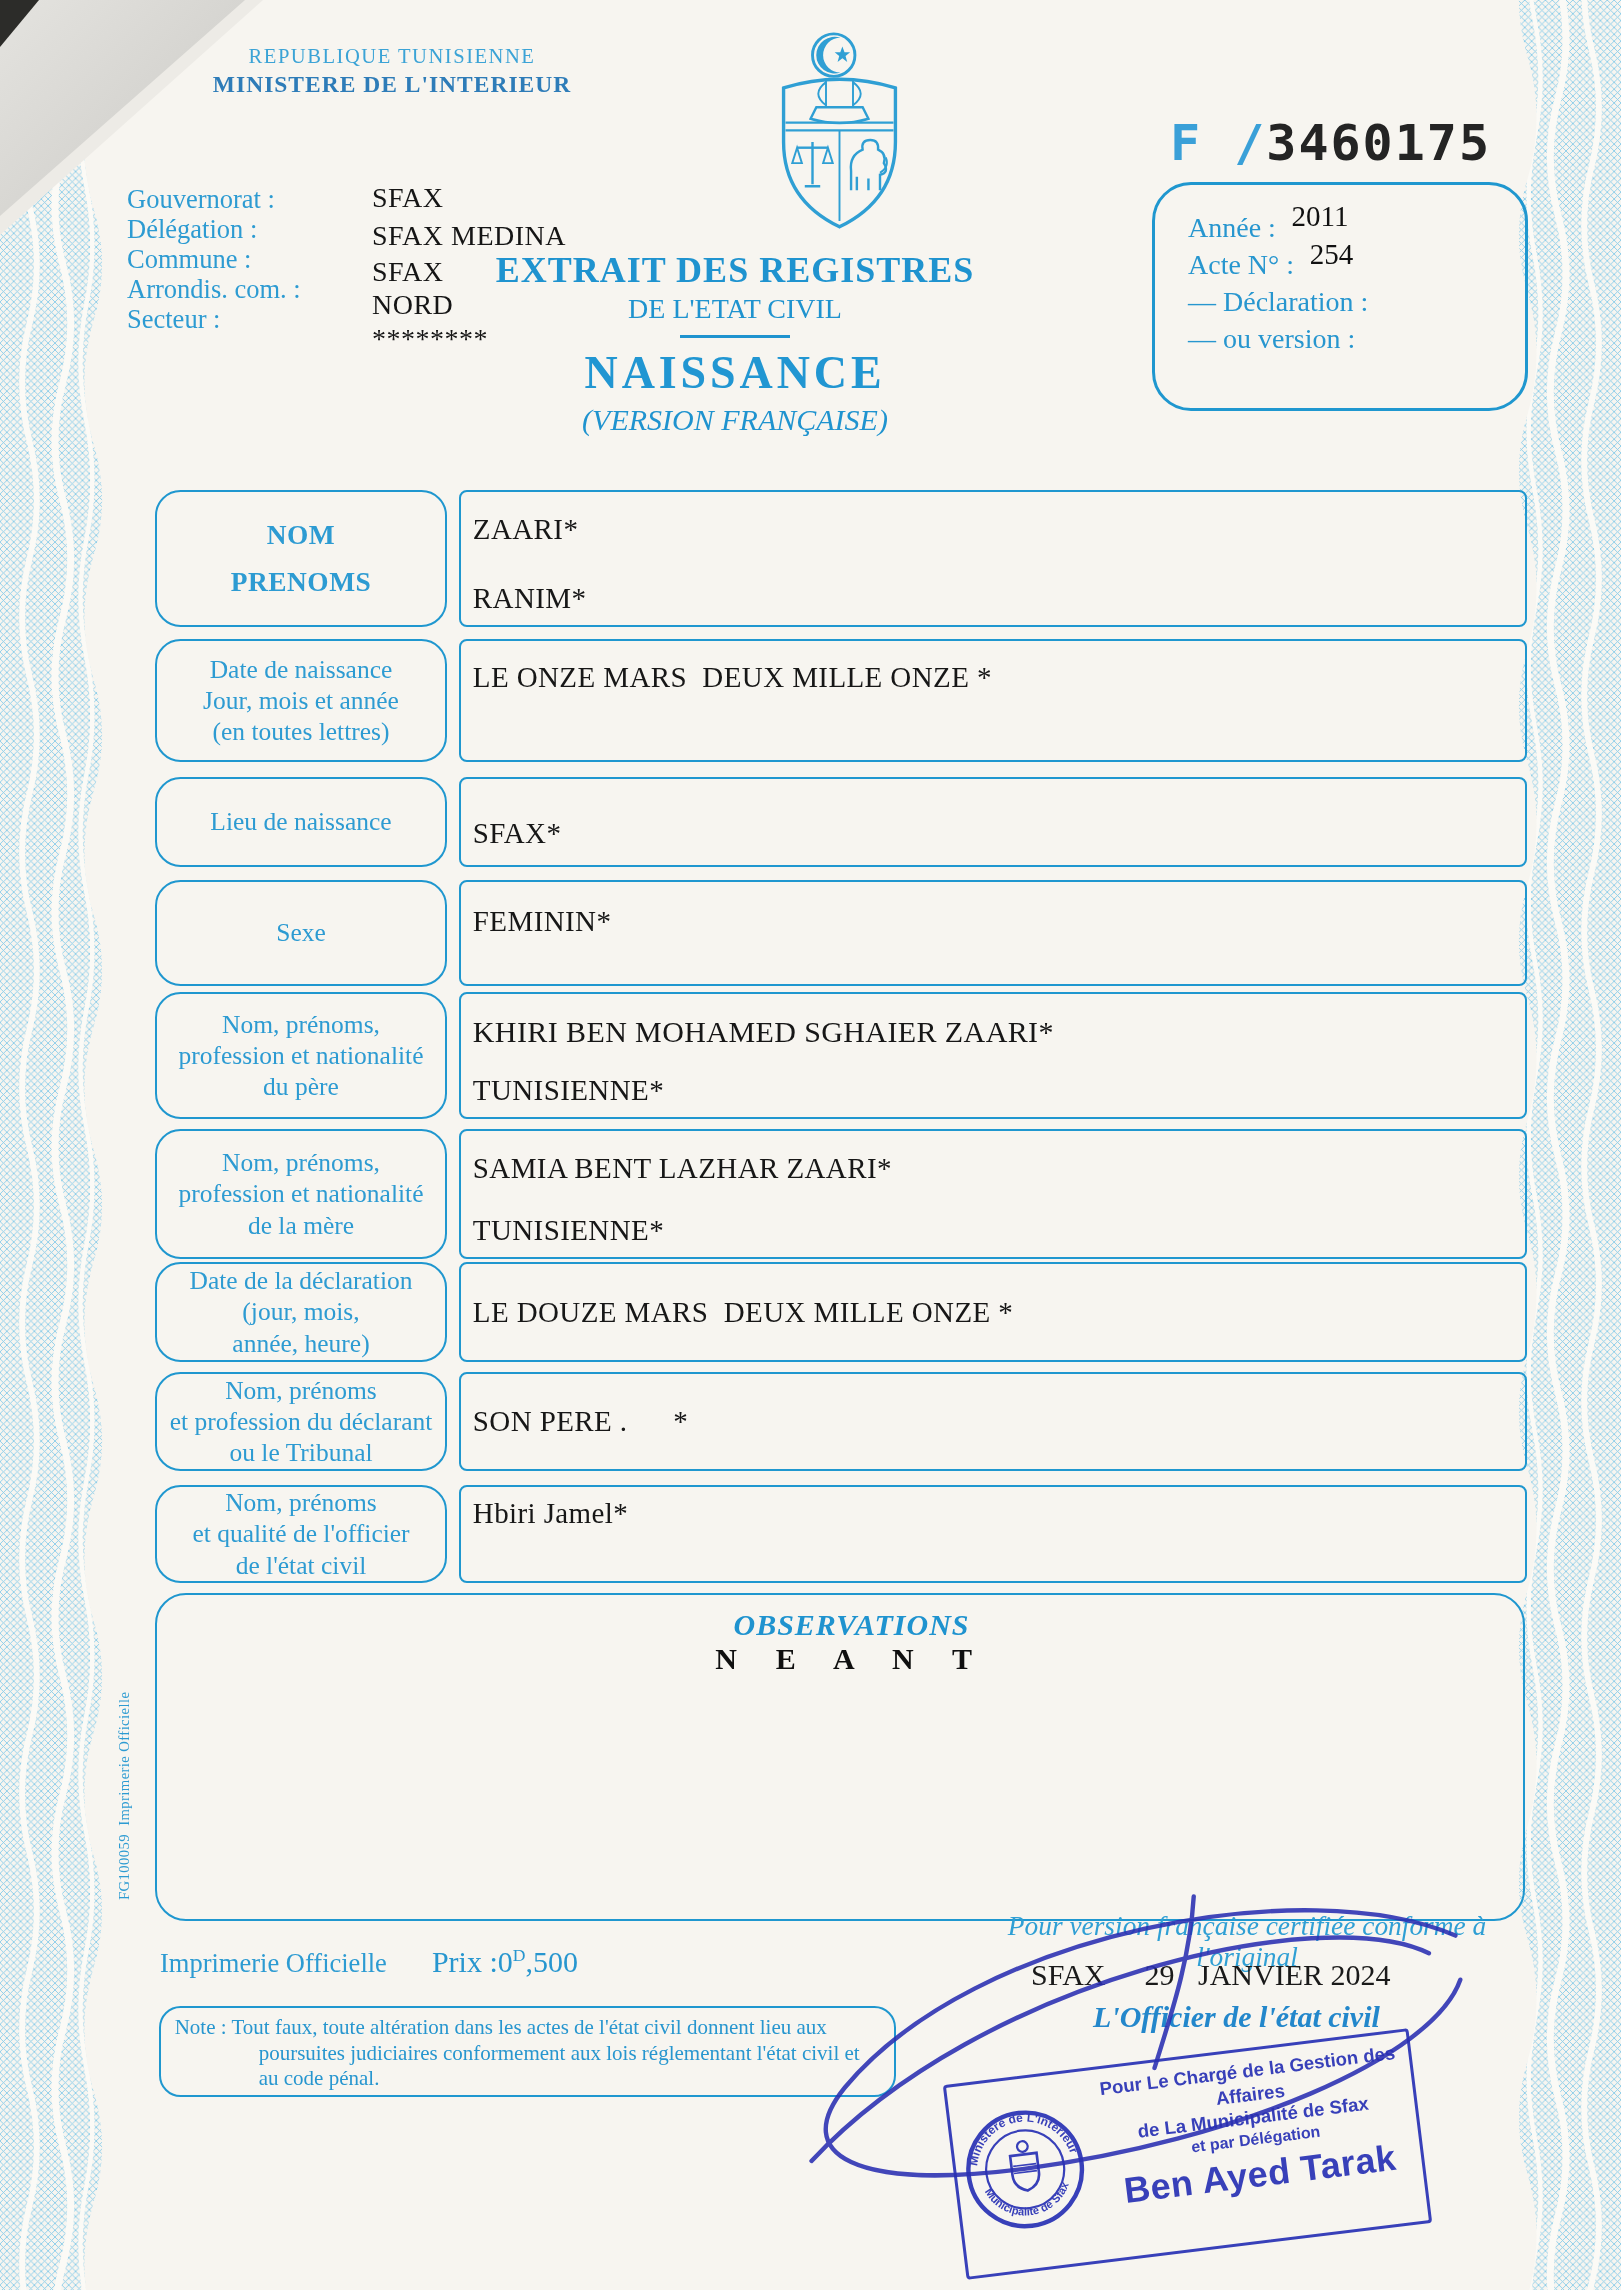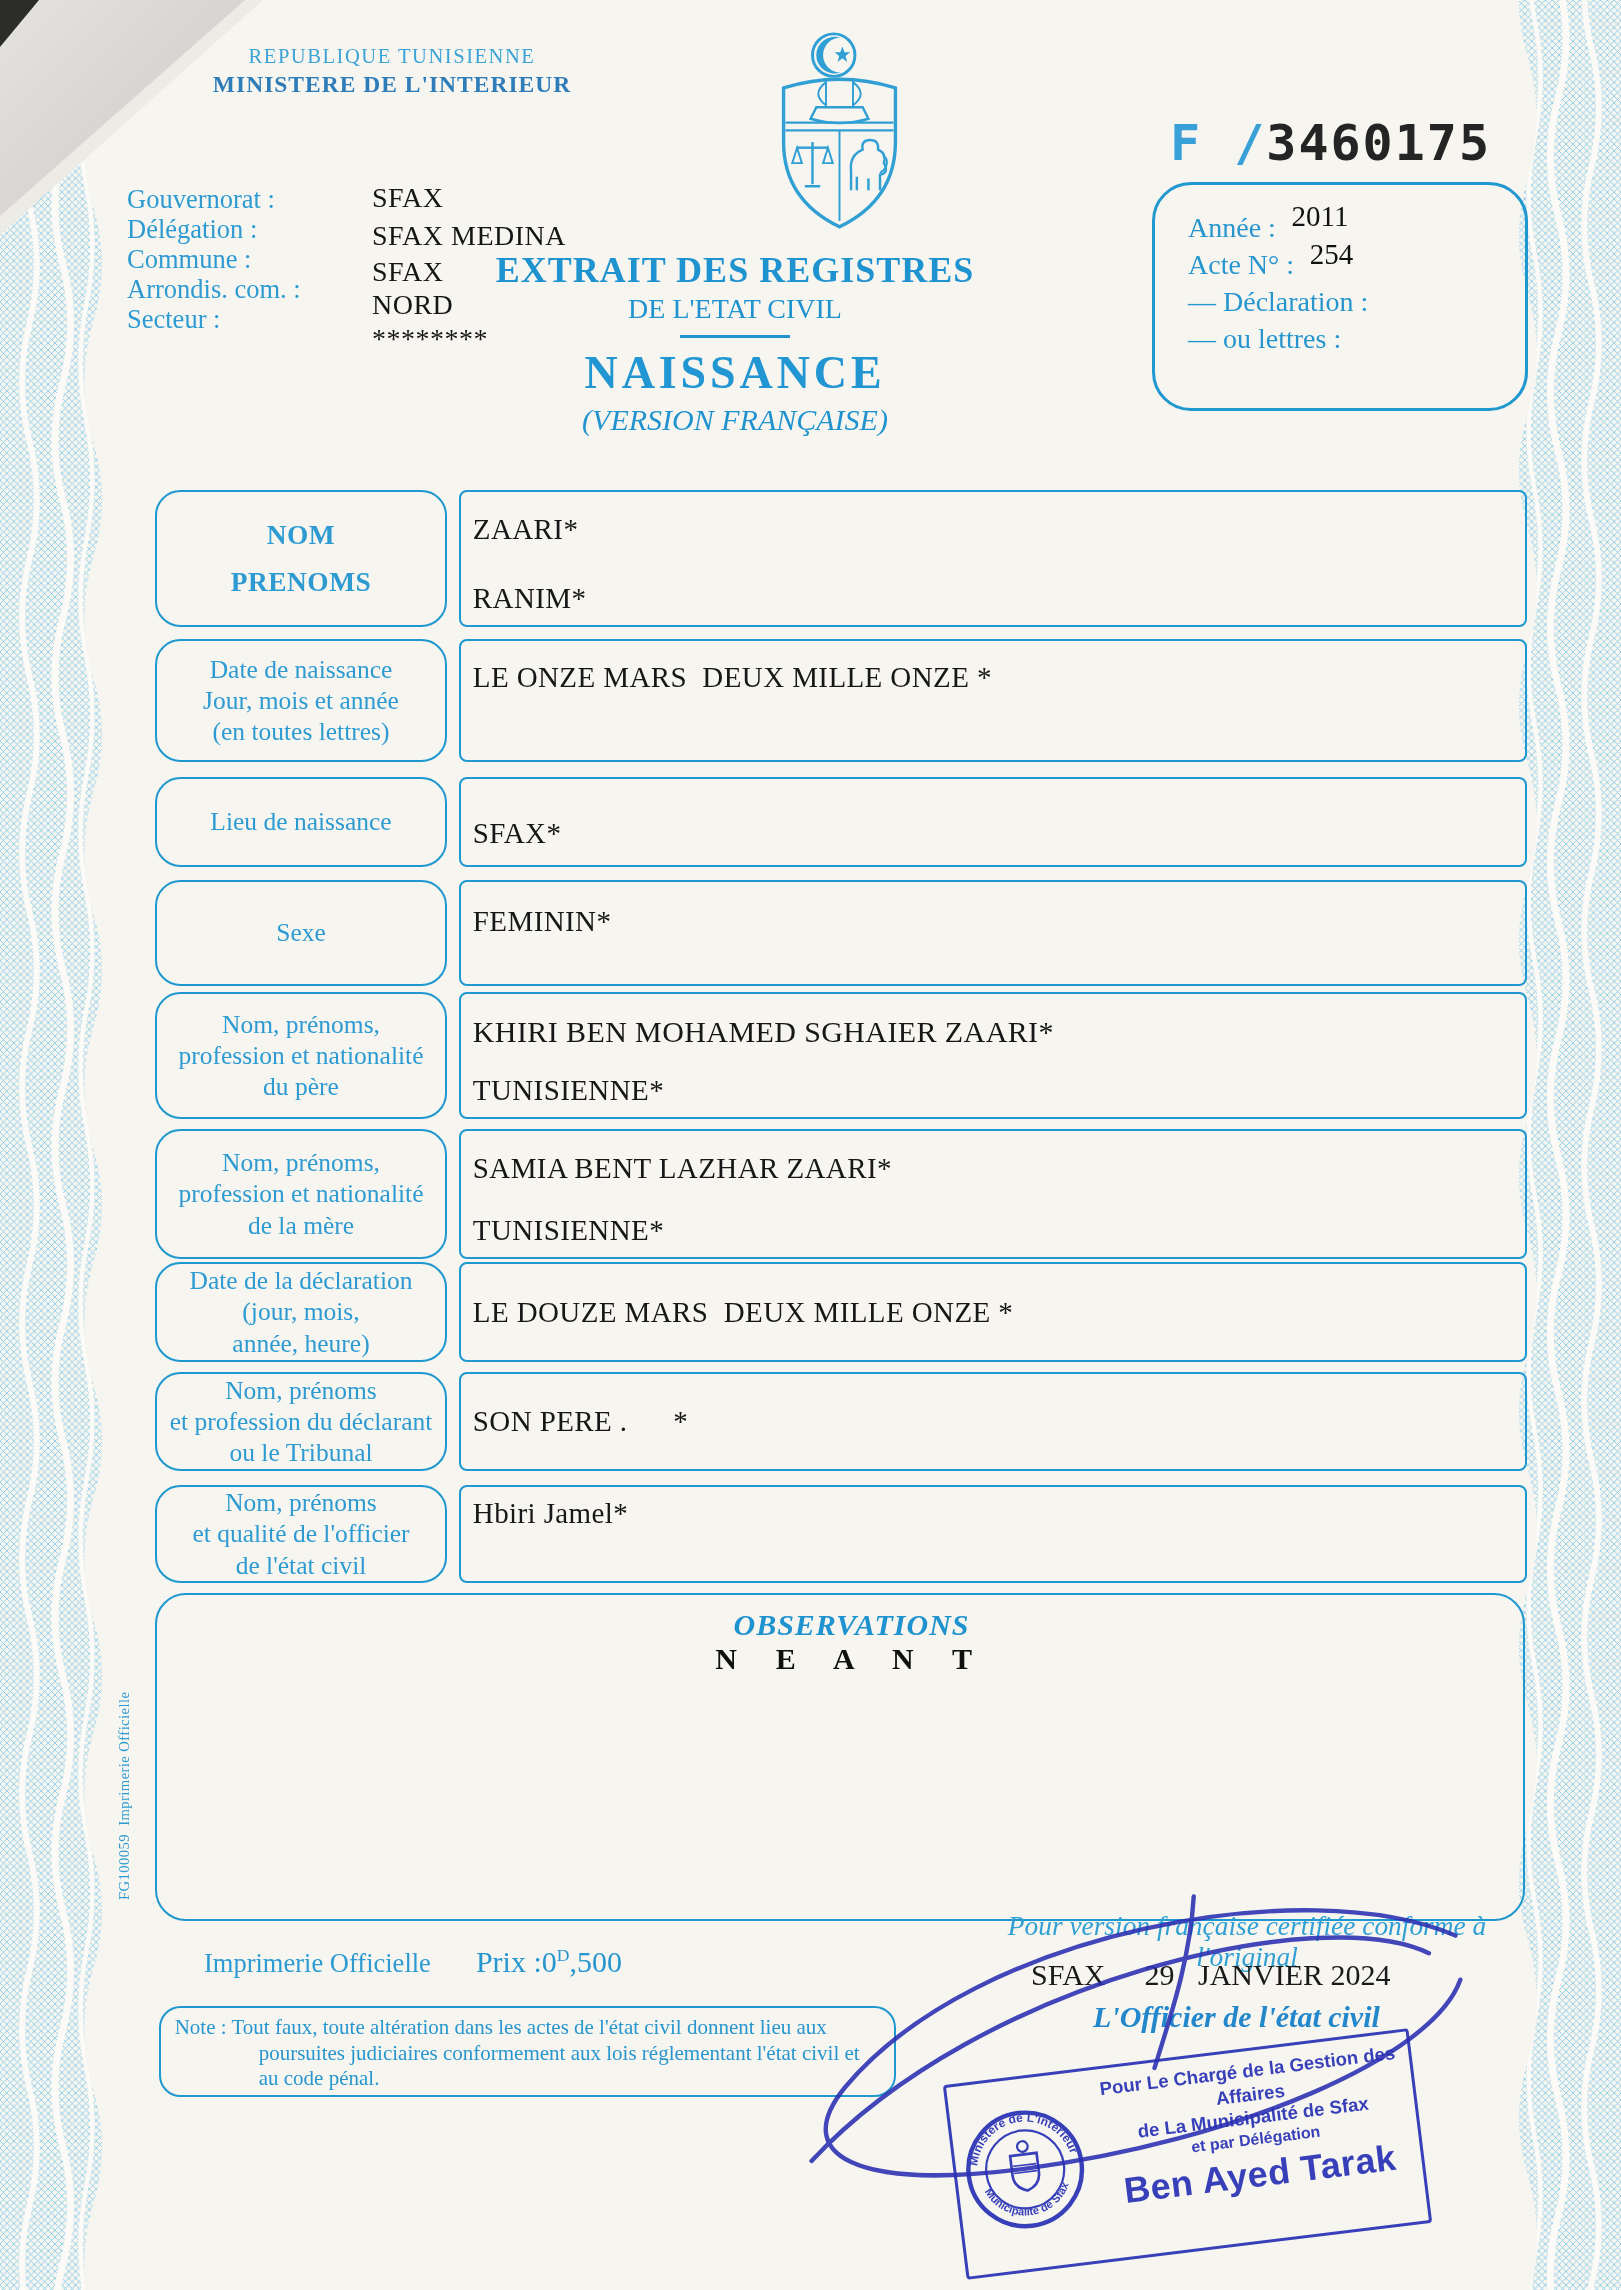--- a/index.html
+++ b/index.html
@@ -75,21 +75,21 @@
   .vbox.v4 div:first-child{font-size:30px;}
   
   .obs{position:absolute;left:155px;top:1593px;width:1370px;height:328px;z-index:3;
     border:2.9px solid var(--bb);border-radius:31px;text-align:center;box-sizing:border-box;padding-left:23px;}
   .obs-title{margin-top:12.7px;font-size:30px;font-weight:bold;font-style:italic;color:#1f93cf;letter-spacing:1px;}
   .obs-value{font-size:30px;font-weight:bold;letter-spacing:15.7px;color:#101010;}
   .sidecode{position:absolute;left:116px;top:1900px;z-index:3;
     transform:rotate(-90deg);transform-origin:left top;
     font-size:14.7px;color:var(--tb);letter-spacing:0.4px;white-space:pre;}
   
-  .imprint{position:absolute;left:160px;top:1945px;font-size:26.5px;color:var(--tb);z-index:3;white-space:pre;margin-left:44px;}
+  .imprint{position:absolute;left:160px;top:1945px;font-size:26.5px;color:var(--tb);z-index:3;white-space:pre;}
   .prix{margin-left:45px;font-size:30px;color:#2796cf;}
   .prix sup{font-size:17.6px;}
   .note{position:absolute;left:159px;top:2006px;width:737px;height:91px;z-index:3;
     border:2.5px solid var(--bb);border-radius:21.6px;box-sizing:border-box;
     padding:6.9px 9.8px 0 13.7px;color:#2796cf;font-size:21px;line-height:1.22;}
   .note p{margin:0;padding-left:84px;text-indent:-84px;}
   .cert1{position:absolute;left:965px;top:1911px;width:564px;text-align:center;z-index:3;
     font-style:italic;font-size:27.4px;color:#2f9fd4;}
   .cert2{position:absolute;left:1031px;top:1958px;font-size:30px;color:#1a1a1a;display:flex;z-index:3;}
   .cert2 .day{margin-left:39px;} .cert2 .my{margin-left:23.5px;}
@@ -163,21 +163,21 @@
       <path d="M112,152 Q122,146 118,136" stroke-width="2"></path>
     </g>
   </svg>
 
   <div class="serial"><span class="sf">F /</span><span class="sn">3460175</span></div>
 
   <div class="acte-box">
     <div class="acte-line"><span>Année :</span><span class="av">2011</span></div>
     <div class="acte-line"><span>Acte N° :</span><span class="av">254</span></div>
     <div class="acte-line">— Déclaration :</div>
-    <div class="acte-line">— ou lettres :</div>
+    <div class="acte-line">— ou version :</div>
   </div>
 
   <div class="admin-labels">
     <div>Gouvernorat :</div>
     <div>Délégation :</div>
     <div>Commune :</div>
     <div>Arrondis. com. :</div>
     <div>Secteur :</div>
   </div>
   <span class="adm-val av0">SFAX</span>

